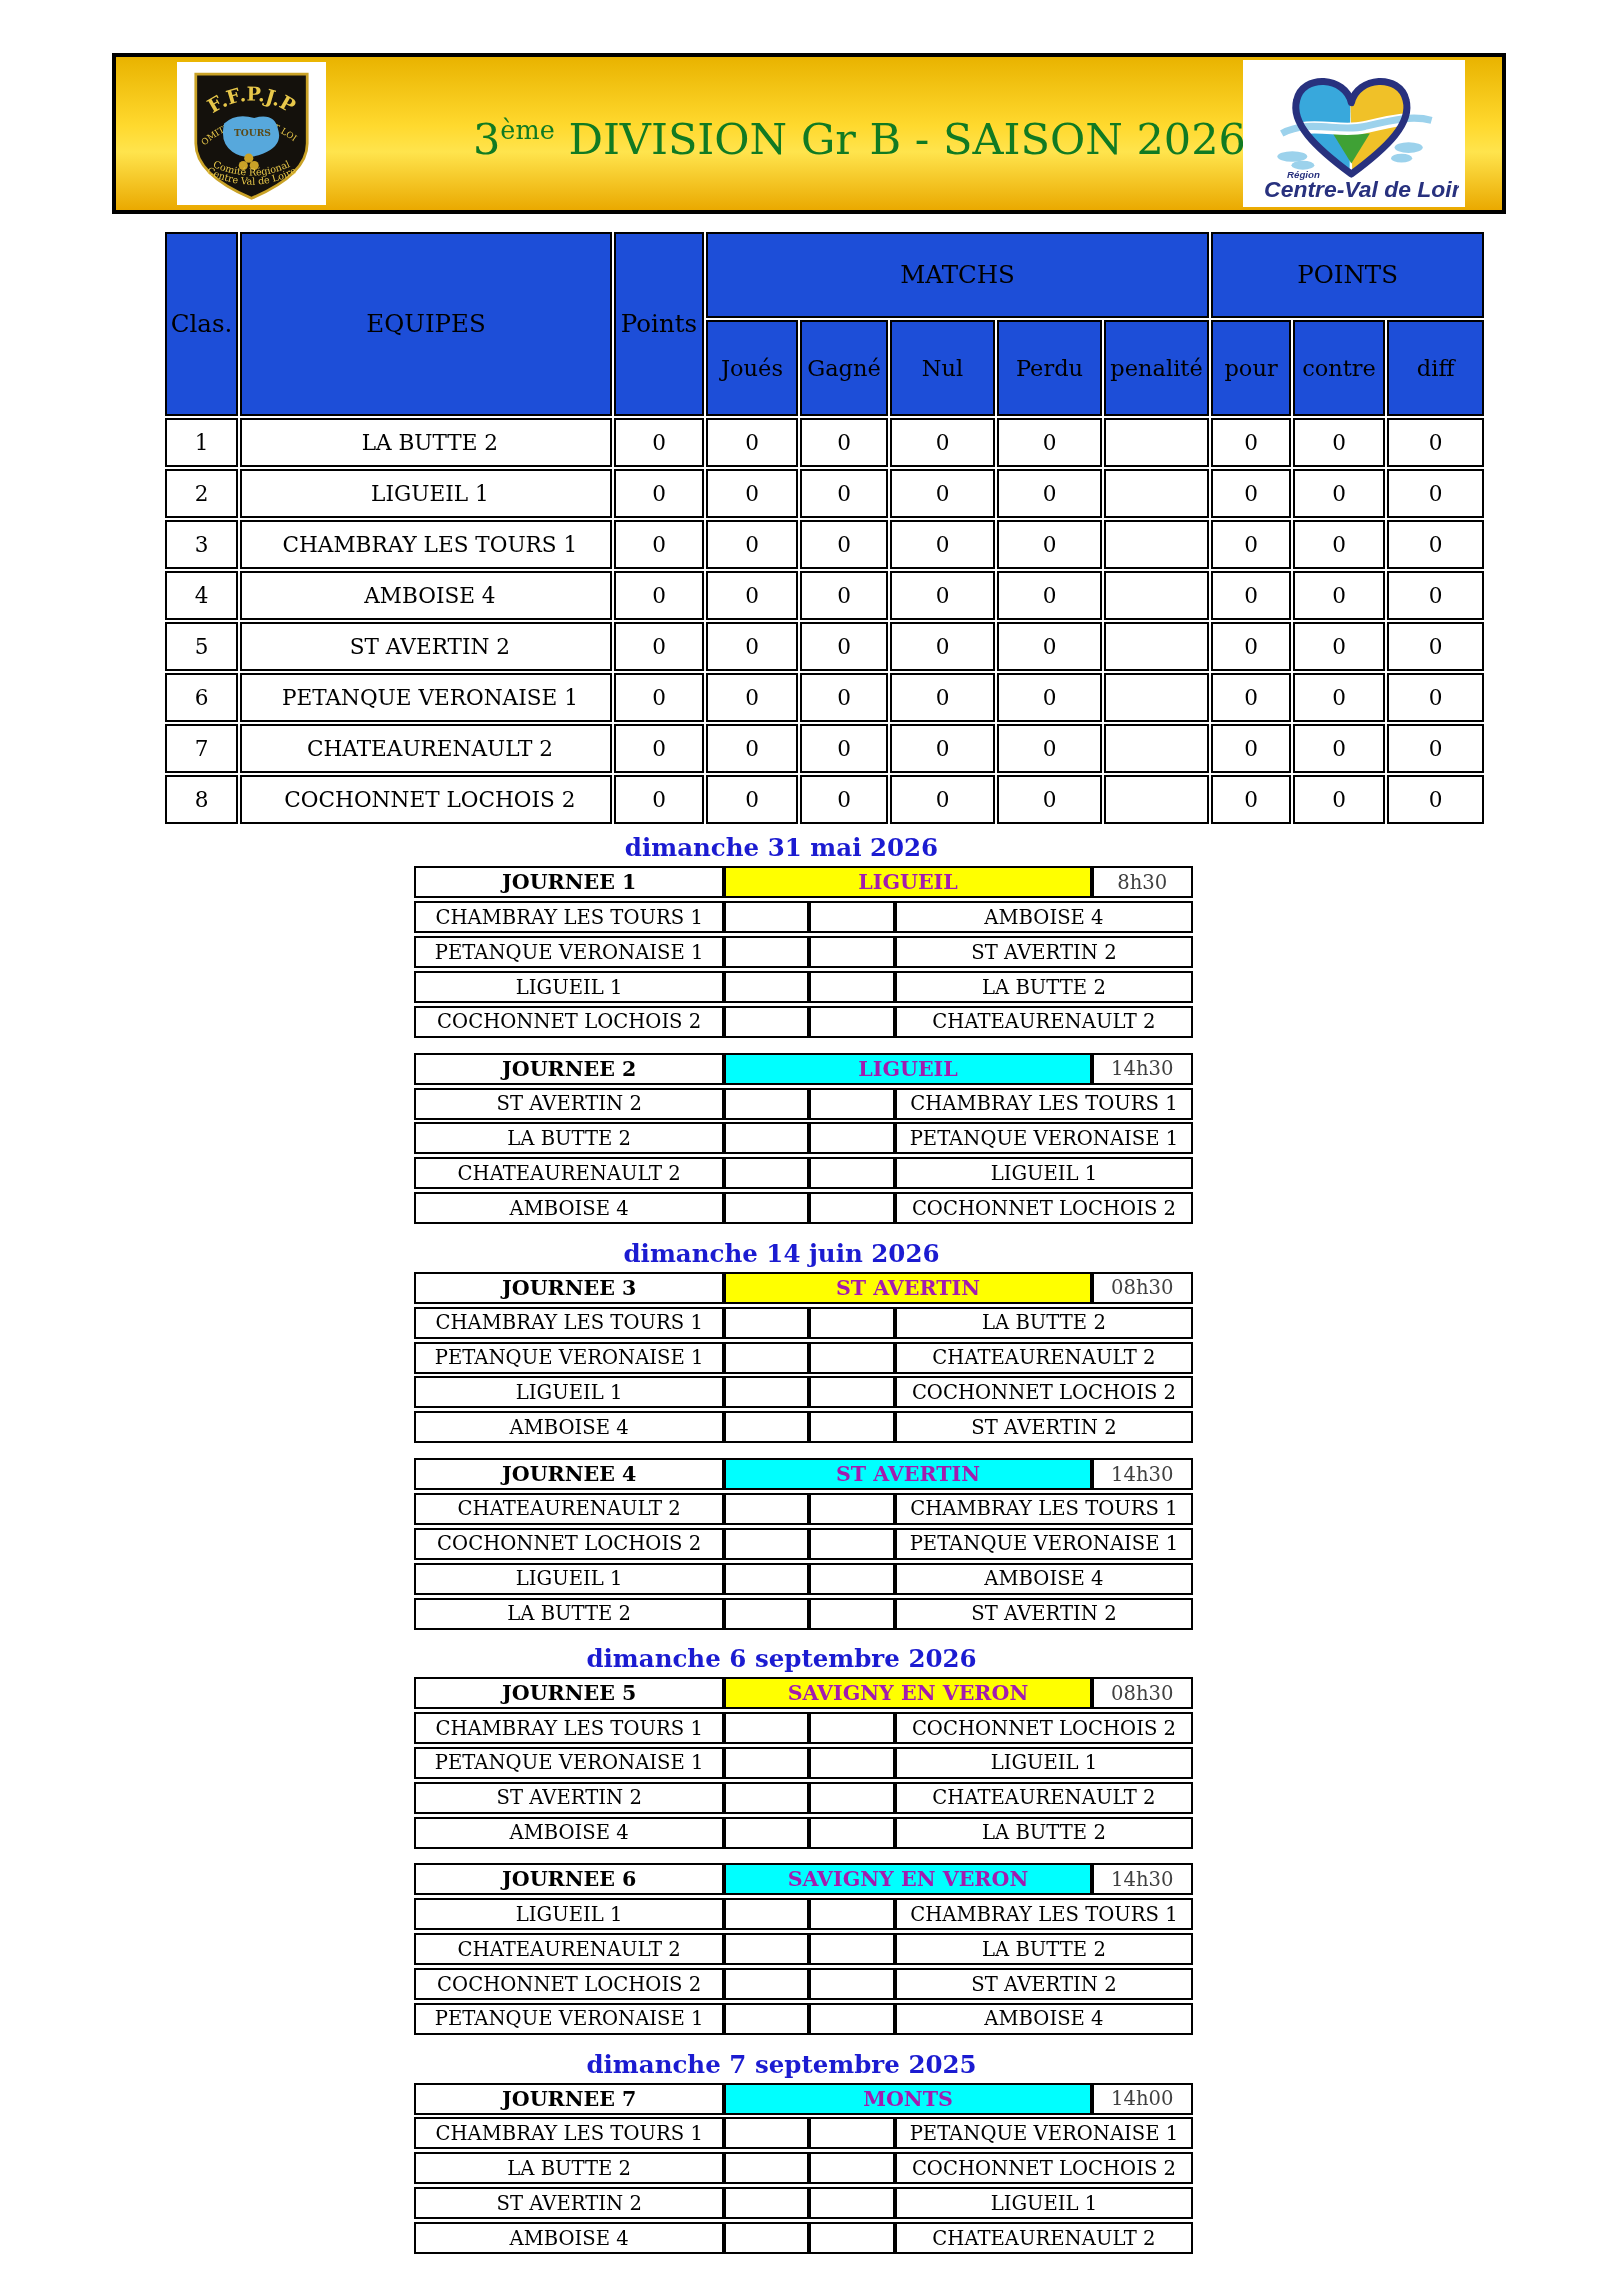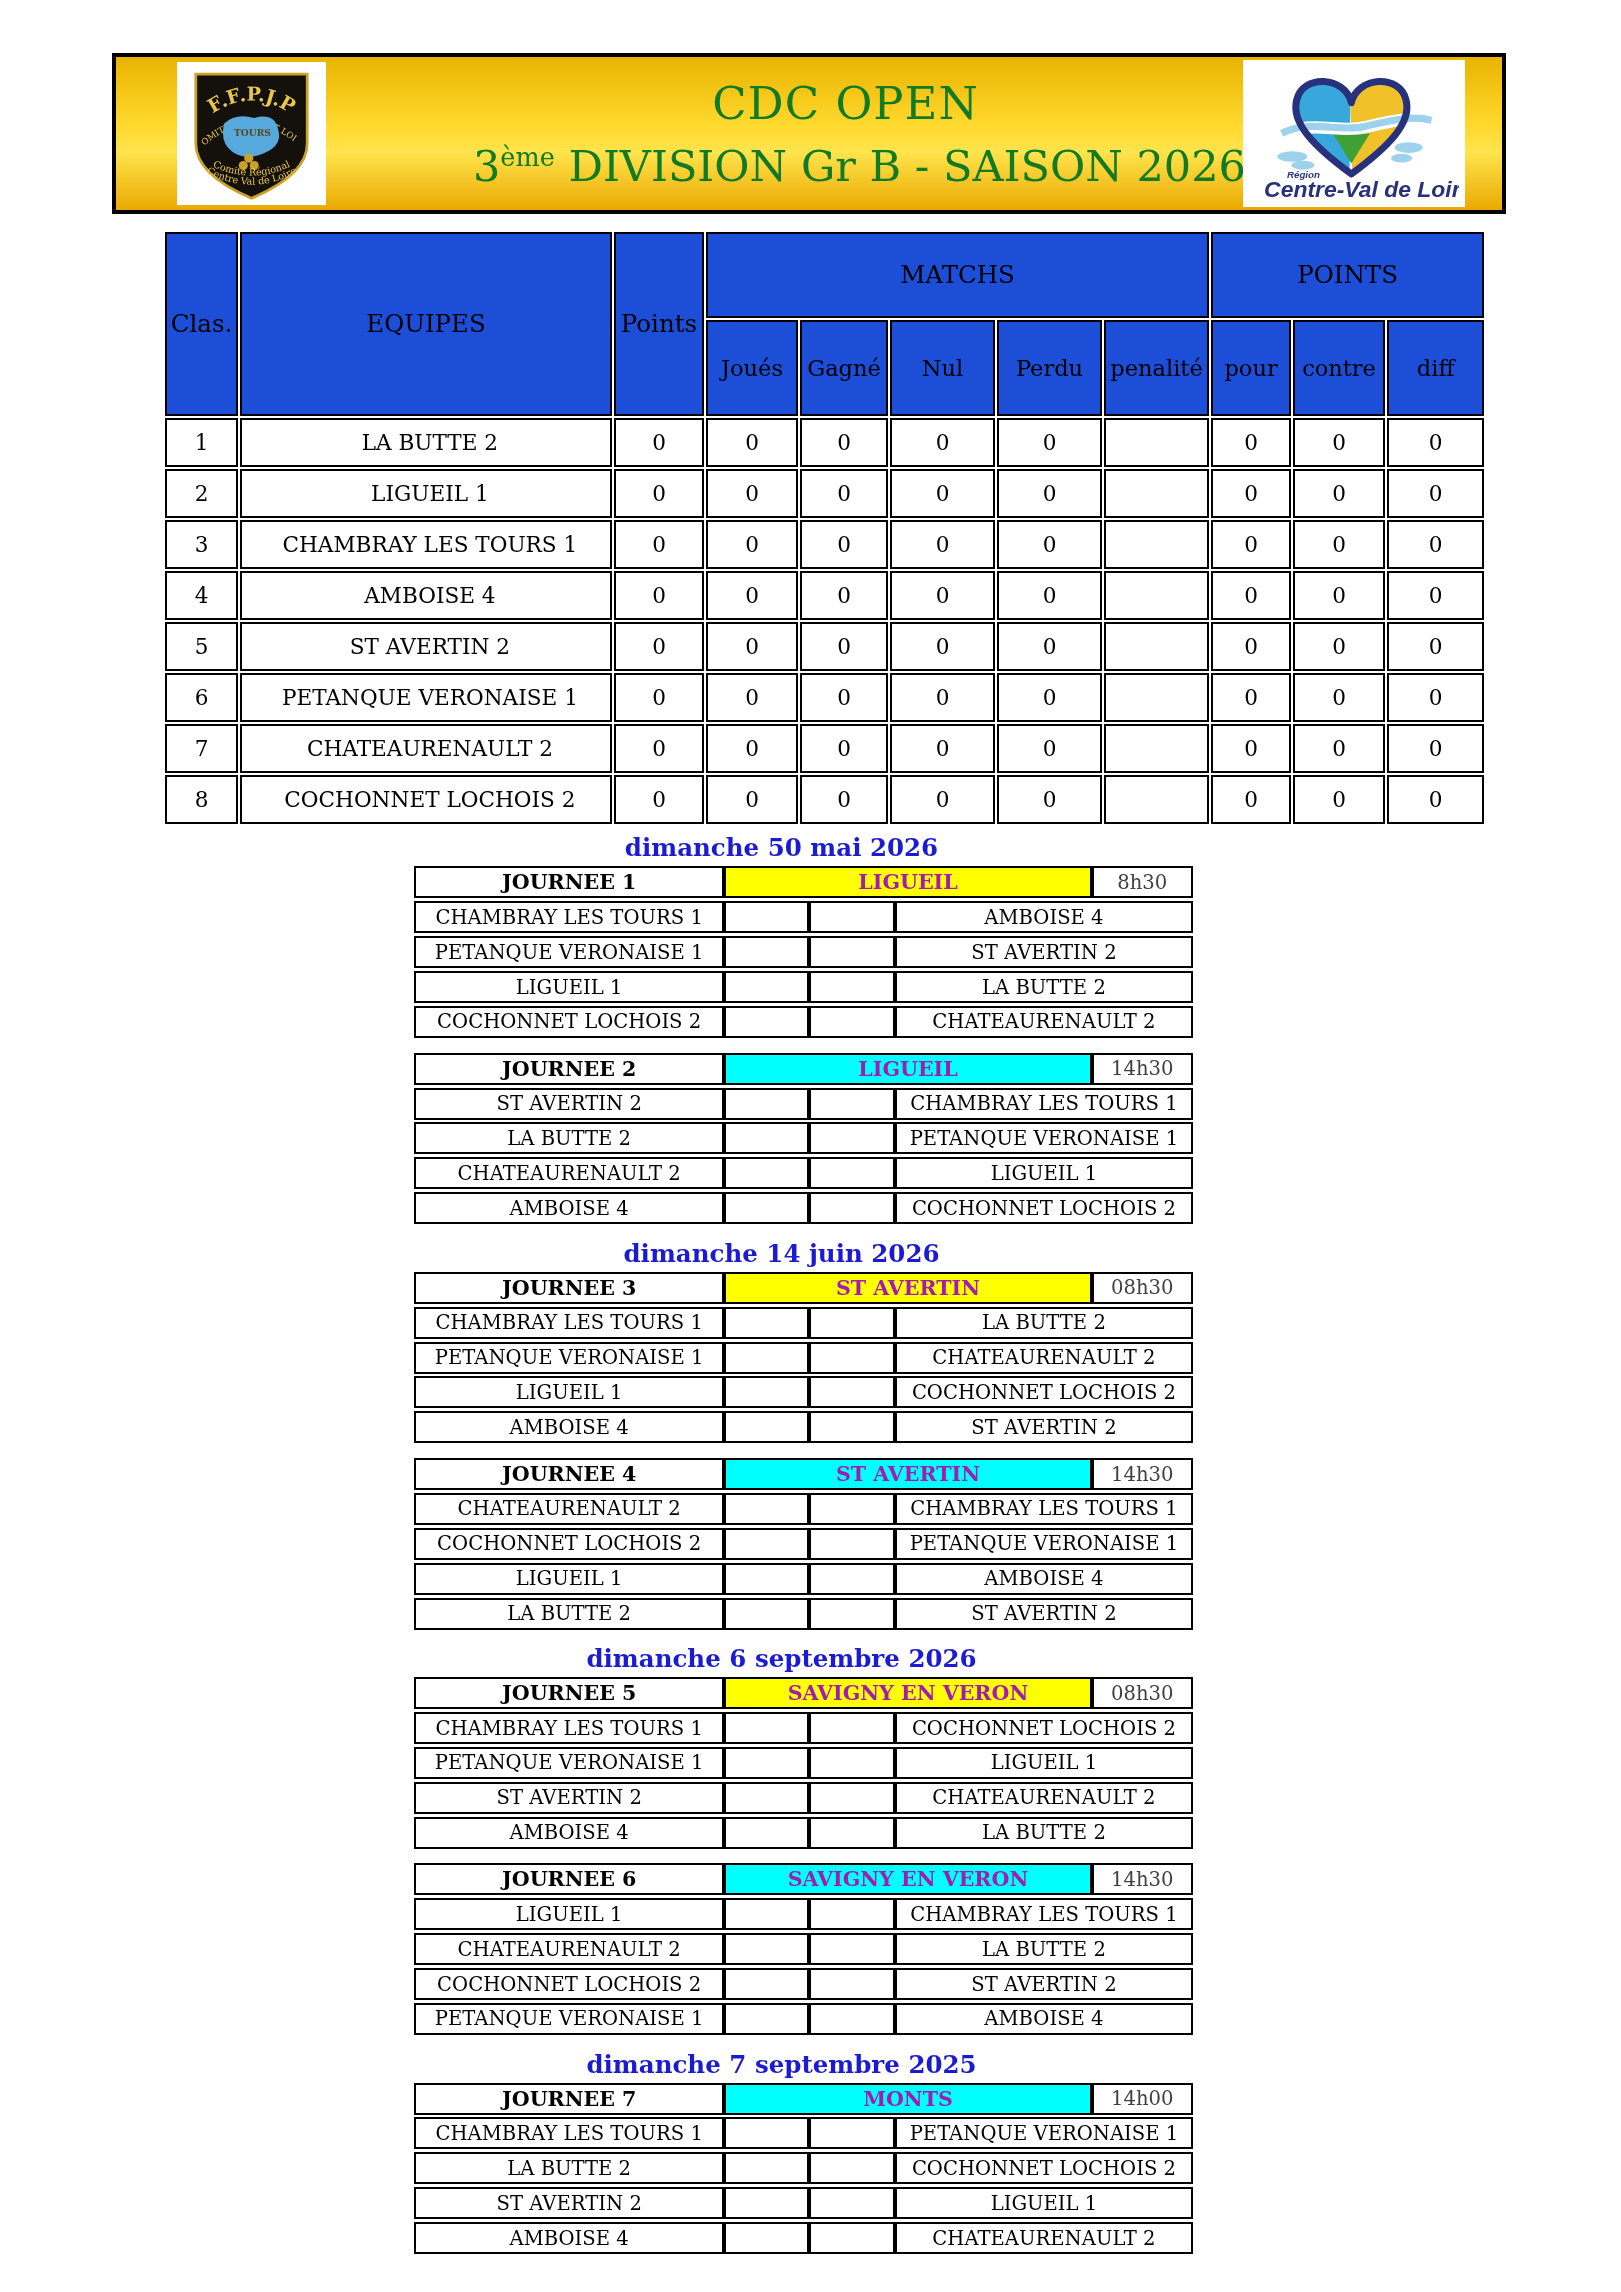--- a/index.html
+++ b/index.html
@@ -87,21 +87,20 @@
           <circle cx="72" cy="102" r="5"></circle>
       </g>
       <path id="ffc" d="M26 108 Q75 134 124 108" fill="none"></path>
       <text font-size="10.5" fill="#e8c84a"><textPath href="#ffc" startOffset="50%" text-anchor="middle">Comité Régional</textPath></text>
       <path id="ffd" d="M22 116 Q75 146 128 116" fill="none"></path>
       <text font-size="10.5" fill="#e8c84a"><textPath href="#ffd" startOffset="50%" text-anchor="middle">Centre Val de Loire</textPath></text>
     </svg>
   </div>
 
   <div class="titles">
-    <div class="title-1">CDC OPEN</div>
     <div class="title-2"><span>3</span><sup>ème</sup><span> DIVISION Gr B - SAISON 2026</span></div>
   </div>
 
   <div class="logo-panel logo-right">
     <svg width="210" height="141" viewBox="0 0 220 160">
       <path d="M106 45 C100 15 55 10 47 40 C41 64 62 90 105 123 L106 45 Z" fill="#38a8dc"></path>
       <path d="M106 45 C113 18 158 14 166 42 C172 66 150 92 108 123 L106 45 Z" fill="#f0c128"></path>
       <polygon points="86,80 128,80 107,114" fill="#3fa135"></polygon>
       <ellipse cx="40" cy="106" rx="17" ry="6" fill="#9cd2ec"></ellipse>
       <ellipse cx="52" cy="116" rx="13" ry="5" fill="#9cd2ec"></ellipse>
@@ -248,21 +247,21 @@
     <td>0</td>
     <td>0</td>
     <td></td>
     <td>0</td>
     <td>0</td>
     <td>0</td>
   </tr>
 </tbody>
   </table>
 
-<div class="date-line">dimanche 50 mai 2026</div>
+<div class="date-line">dimanche 31 mai 2026</div>
 
 <div class="sched">
   <div class="j-row">
     <div class="j-cell c-label">JOURNEE 1</div>
     <div class="j-cell c-venue venue-yellow">LIGUEIL</div>
     <div class="j-cell c-time">8h30</div>
   </div>
   <div class="j-row">
       <div class="j-cell c-home">CHAMBRAY LES TOURS 1</div>
       <div class="j-cell c-s1"></div>

